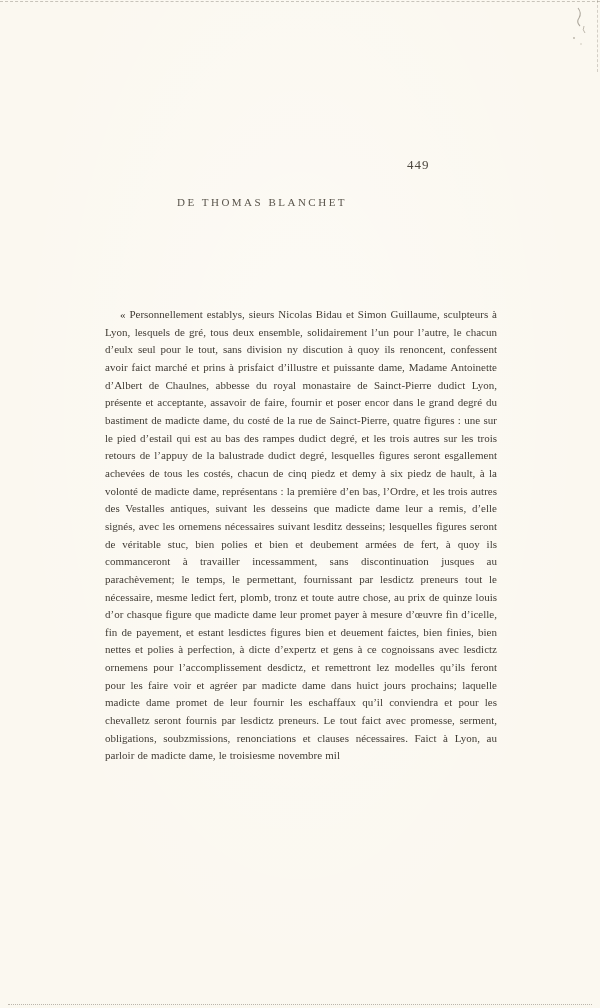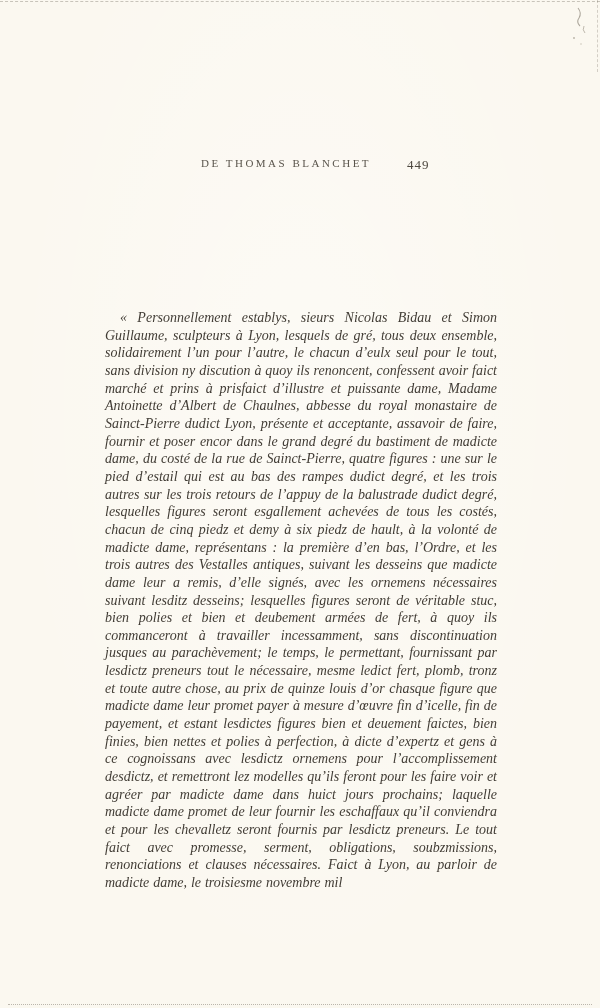--- a/index.html
+++ b/index.html
@@ -46,22 +46,23 @@
   .runhead {
     position: absolute;
     top: 157px; left: 105px;
     width: 390px;
     height: 16px;
     font-size: 11px;
     color: #59544b;
   }
   .run-title {
     position: absolute;
-    left: 96px;
+    left: 72px;
     letter-spacing: 2.5px;
+    margin-top: 39px;
   }
   .page-num {
     position: absolute;
     left: 302px;
     font-size: 13px;
     letter-spacing: 1px;
     color: #4d483f;
   }
   .doc-label {
     position: absolute;
@@ -88,27 +89,26 @@
     color: #454038;
   }
   .heading sup {
     font-size: 9px;
     vertical-align: 5px;
   }
   .body-text {
     position: absolute;
     top: 295px; left: 105px;
     width: 392px;
-    font-size: 14px;
+    font-size: 11px;
     line-height: 17.65px;
     text-align: justify;
     text-indent: 15px;
     color: #413c35;
     word-spacing: 0.4px;
-    font-style: italic;
   }
 </style>
 </head>
 <body>
 
 <div class="page">
 
   <div class="edge-top"></div>
   <div class="edge-bottom"></div>
   <div class="edge-right"></div>

